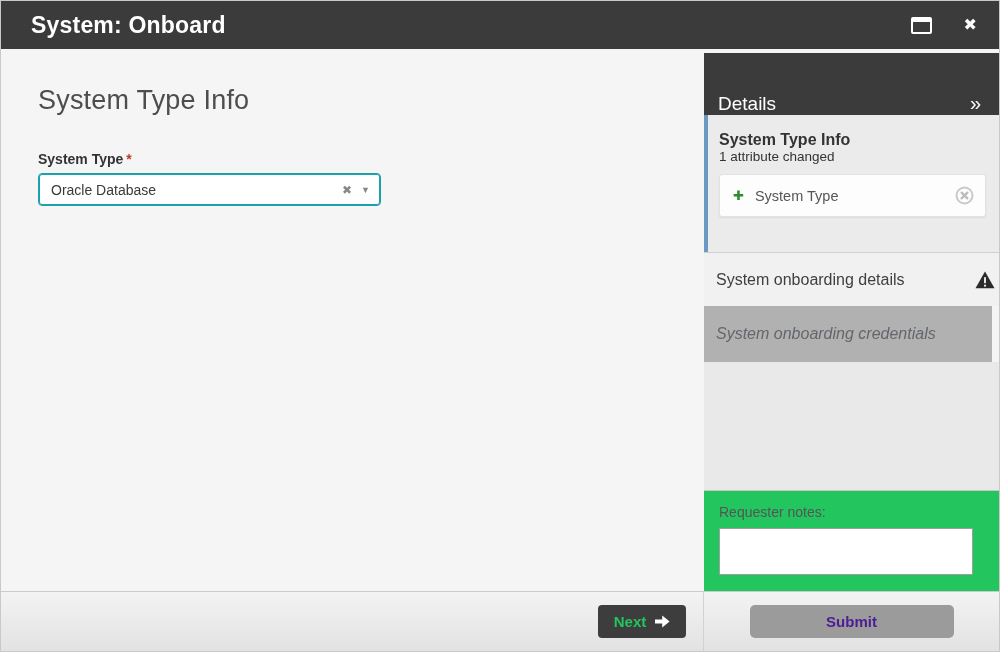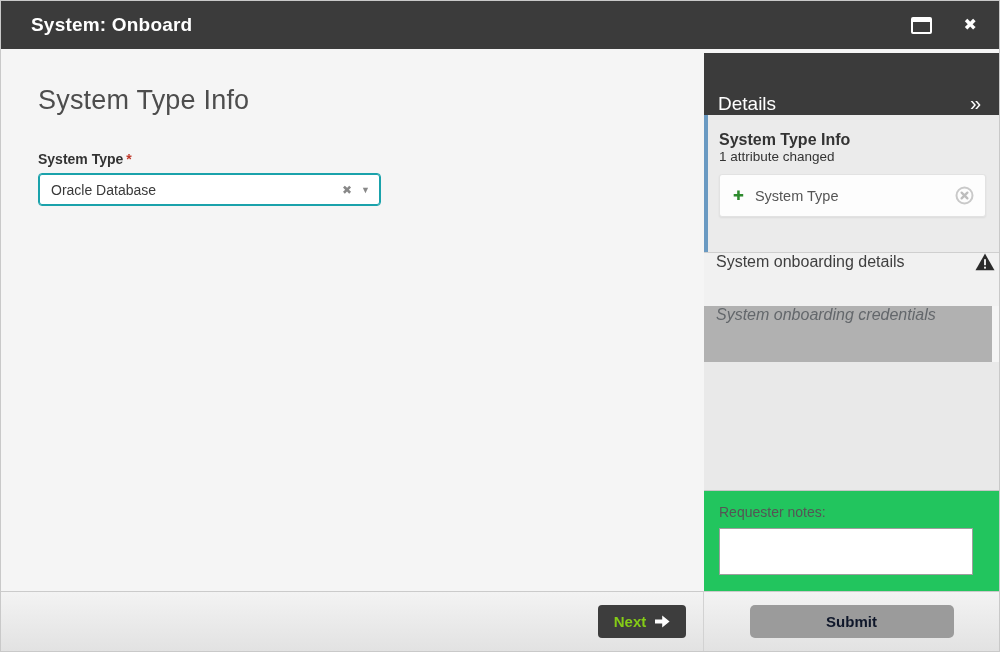--- a/index.html
+++ b/index.html
@@ -10,21 +10,21 @@
     position: relative; width: 1000px; height: 652px;
     border: 1px solid #c9c9c9; background: #f5f5f5; overflow: hidden;
   }
 
   
   .titlebar {
     position: absolute; top: 0; left: 0; right: 0; height: 48px;
     background: #3b3b3b; display: flex; align-items: center;
     padding: 0 22px 0 30px;
   }
-  .titlebar .title { color: #fff; font-size: 19px; font-weight: 700; letter-spacing: 0.2px; text-align: right; }
+  .titlebar .title { color: #fff; font-size: 23px; font-weight: 700; letter-spacing: 0.2px; text-align: right; }
   .titlebar-controls { margin-left: auto; display: flex; align-items: center; gap: 32px; }
   .maximize-glyph {
     display: inline-block; width: 21px; height: 17px;
     border: 2px solid #fff; border-top-width: 5px; border-radius: 2px;
     cursor: pointer;
   }
   .close-glyph { color: #fff; font-size: 16px; font-weight: 700; cursor: pointer; line-height: 1; }
 
   
   .main {
@@ -67,21 +67,21 @@
     margin-top: 10px; height: 43px; background: #fdfdfd;
     border: 1px solid #e2e2e2; border-radius: 3px;
     box-shadow: 0 1px 2px rgba(0,0,0,0.07);
     display: flex; align-items: center; padding: 0 11px 0 13px;
   }
   .change-card .plus { color: #2d8a2d; font-size: 13px; font-weight: 700; }
   .change-card .change-label { font-size: 14.5px; color: #555; margin-left: 11px; }
   .change-card .remove { margin-left: auto; display: flex; cursor: pointer; }
 
   .nav-row {
-    display: flex; font-size: 16px; color: #3f3f3f;
+    display: flex; align-items: center; font-size: 16px; color: #3f3f3f;
     padding: 0 4px 0 12px; flex: none; cursor: pointer;
   }
   .nav-details { height: 54px; background: #f1f1f1; border-top: 1px solid #cfcfcf; }
   .nav-details .warn { margin-left: auto; display: flex; }
   .nav-credentials {
     height: 56px; background: #b1b1b1; color: #63676b; font-style: italic;
     margin-right: 7px; cursor: default;
   }
 
   .sidebar-spacer { flex: 1; background: #e9e9e9; }
@@ -103,29 +103,29 @@
     border-top: 1px solid #cbcbcb;
     background: linear-gradient(#f3f3f3, #e2e2e2);
     display: flex;
   }
   .footer-main {
     width: 703px; border-right: 1px solid #d2d2d2;
     display: flex; align-items: center; justify-content: flex-end;
     padding-right: 17px;
   }
   .next-btn {
-    height: 33px; min-width: 88px; background: #3d3d3d; color: #84cc16;
+    height: 33px; min-width: 88px; background: #3d3d3d; color: #22c55e;
     border: none; border-radius: 4px; font-family: inherit;
     font-size: 15px; font-weight: 700; cursor: pointer;
     display: inline-flex; align-items: center; justify-content: center; gap: 9px;
     padding: 0 14px;
   }
   .footer-side { flex: 1; display: flex; align-items: center; justify-content: center; }
   .submit-btn {
-    width: 204px; height: 33px; background: #9b9b9b; color: #0f172a;
+    width: 204px; height: 33px; background: #9b9b9b; color: #4c1d95;
     border: none; border-radius: 5px; font-family: inherit;
     font-size: 15px; font-weight: 700; cursor: default;
   }
 </style>
 </head>
 <body>
 
 <div class="window">
 
   <div class="titlebar">

